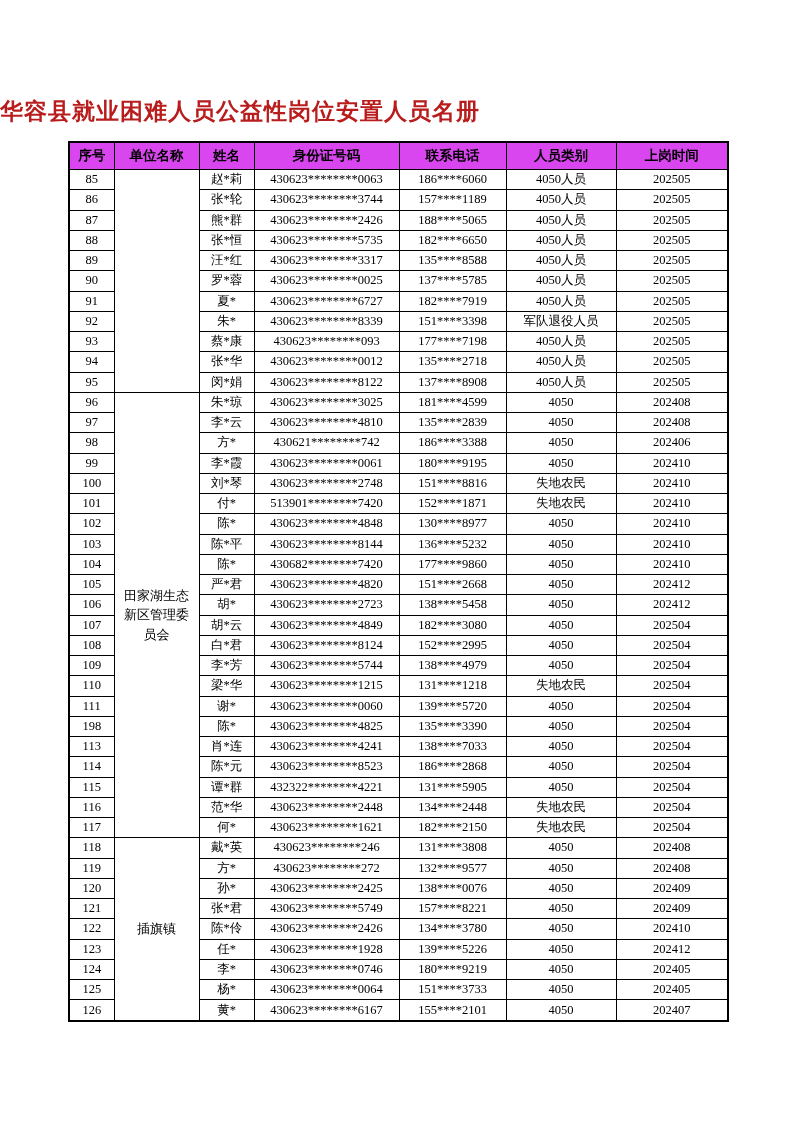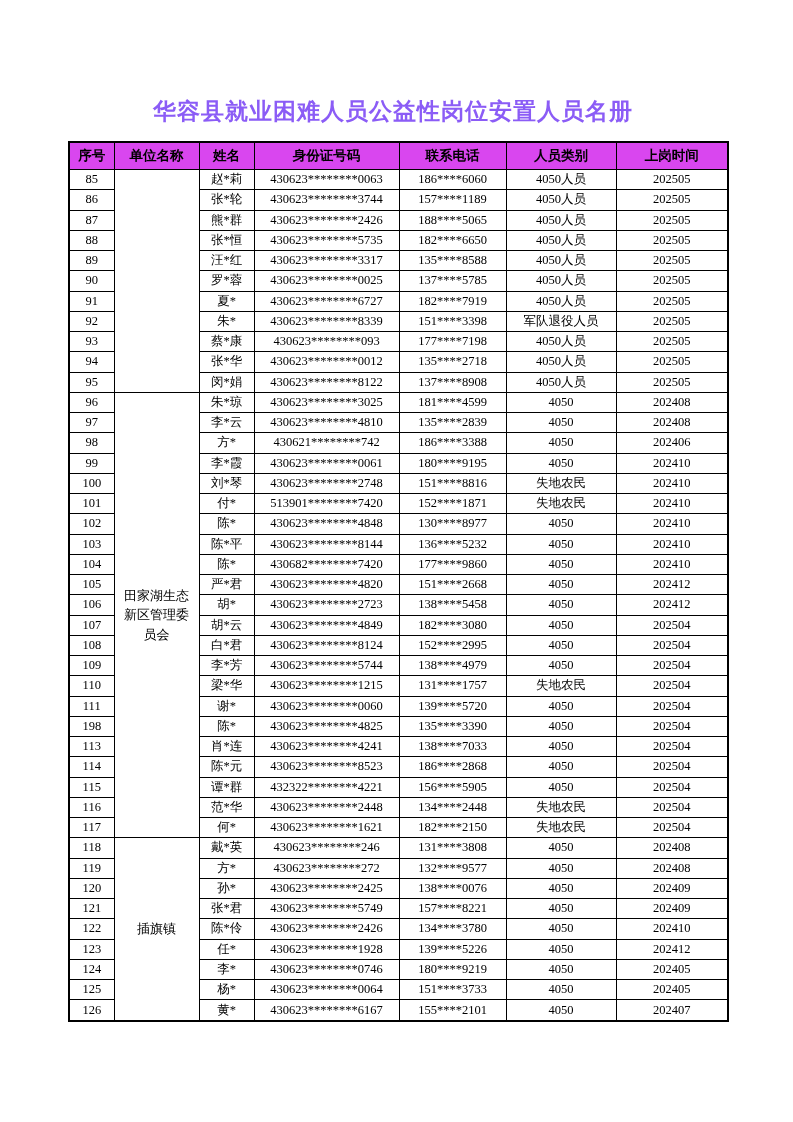--- a/index.html
+++ b/index.html
@@ -9,27 +9,27 @@
     background: #ffffff;
     margin: 0 auto;
     box-sizing: border-box;
     padding-top: 96px;
     font-family: "Liberation Serif", "DejaVu Serif", serif;
     color: #000;
     overflow: hidden;
   }
   .doc-title {
     width: 633px;
-    text-align: right;
+    text-align: left;
     font-family: "Liberation Sans", "DejaVu Sans", sans-serif;
     font-weight: bold;
     font-size: 23px;
     line-height: 30px;
     letter-spacing: 1px;
-    color: #8b5cf6;
+    color: #b91c1c;
   }
   table.roster {
     margin: 15px 0 0 68px;
     width: 659px;
     height: 881px;
     border-collapse: collapse;
     table-layout: fixed;
     border: 2px solid #000;
   }
   table.roster th {
@@ -295,21 +295,21 @@
           <td>李*芳</td>
           <td>430623********5744</td>
           <td>138****4979</td>
           <td>4050</td>
           <td>202504</td>
         </tr>
         <tr>
           <td>110</td>
           <td>梁*华</td>
           <td>430623********1215</td>
-          <td>131****1757</td>
+          <td>131****1218</td>
           <td>失地农民</td>
           <td>202504</td>
         </tr>
         <tr>
           <td>111</td>
           <td>谢*</td>
           <td>430623********0060</td>
           <td>139****5720</td>
           <td>4050</td>
           <td>202504</td>
@@ -335,21 +335,21 @@
           <td>陈*元</td>
           <td>430623********8523</td>
           <td>186****2868</td>
           <td>4050</td>
           <td>202504</td>
         </tr>
         <tr>
           <td>115</td>
           <td>谭*群</td>
           <td>432322********4221</td>
-          <td>156****5905</td>
+          <td>131****5905</td>
           <td>4050</td>
           <td>202504</td>
         </tr>
         <tr>
           <td>116</td>
           <td>范*华</td>
           <td>430623********2448</td>
           <td>134****2448</td>
           <td>失地农民</td>
           <td>202504</td>

